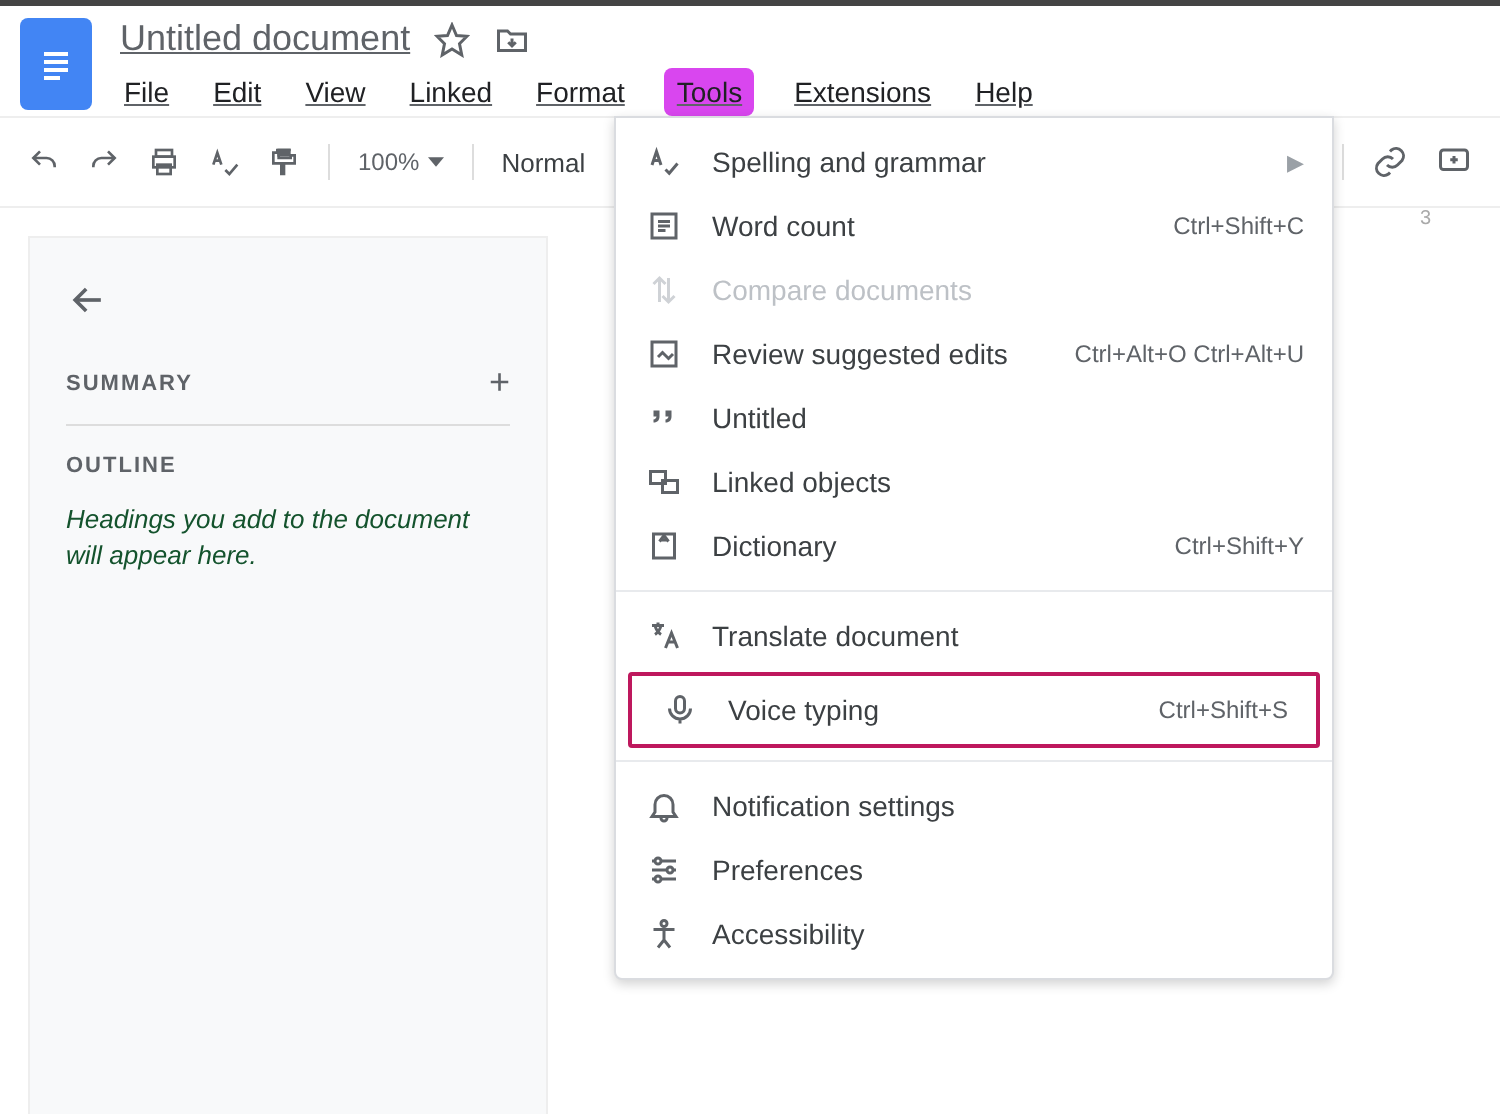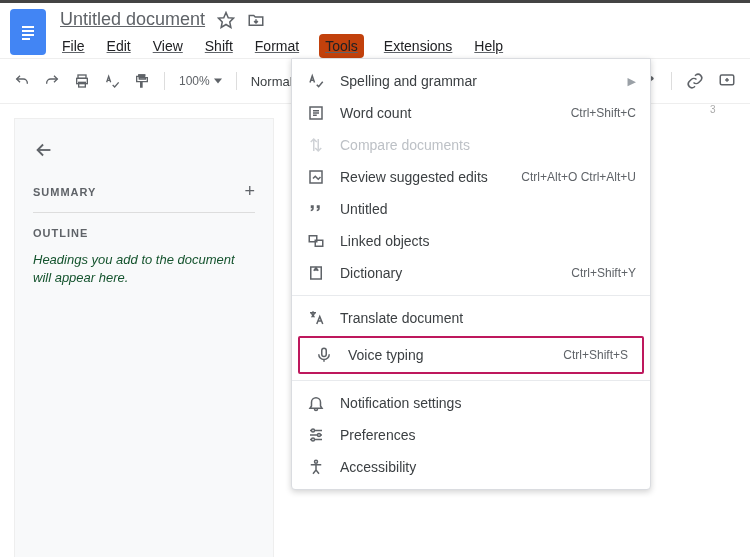--- a/index.html
+++ b/index.html
@@ -7,21 +7,21 @@
   
   .titlebar{display:flex;align-items:flex-start;padding:6px 10px 0 10px;}
   .doc-icon{width:36px;height:46px;background:#4285f4;border-radius:4px;display:flex;align-items:center;justify-content:center;margin-right:14px;}
   .doc-icon svg{fill:#fff;}
   .title-col{display:flex;flex-direction:column;text-decoration:underline;}
   .title-row{display:flex;align-items:center;gap:12px;}
   .doc-title{font-size:18px;color:#5f6368;}
   .title-icn{color:#5f6368;}
   .menubar{display:flex;gap:18px;margin-top:4px;font-size:14px;color:#202124;}
   .menu-item{padding:4px 2px;cursor:pointer;}
-  .menu-item.open{background:#c2410c;border-radius:4px;padding:4px 6px;}
+  .menu-item.open{background:#d946ef;border-radius:4px;padding:4px 6px;}
   
   .toolbar{display:flex;align-items:center;gap:14px;border-top:1px solid #eee;border-bottom:1px solid #eee;padding:6px 14px;height:32px;}
   .tb-btn{color:#5f6368;display:flex;align-items:center;}
   .zoom{display:flex;align-items:center;gap:4px;font-size:12px;color:#5f6368;}
   .style-sel{font-size:13px;color:#3c4043;}
   .toolbar-right{position:absolute;right:14px;display:flex;gap:14px;align-items:center;}
   .sep{width:1px;height:18px;background:#ddd;}
   
   .ruler{height:14px;position:relative;background:#fff;font-size:10px;color:#aaa;}
   .ruler .tick{position:absolute;top:0;}
@@ -30,21 +30,21 @@
   .left-ruler{width:14px;}
   .sidepanel{width:260px;background:#f8f9fa;border:1px solid #eee;padding:16px 18px;box-sizing:border-box;}
   .back-arrow{font-size:20px;color:#5f6368;margin-bottom:20px;margin-top:4px;}
   .sum-row{display:flex;align-items:center;justify-content:space-between;border-bottom:1px solid #ddd;padding-bottom:10px;margin-bottom:14px;}
   .sum-lab{font-size:11px;letter-spacing:1px;color:#5f6368;font-weight:600;}
   .plus{font-size:18px;color:#5f6368;}
   .outline-lab{font-size:11px;letter-spacing:1px;color:#5f6368;font-weight:600;margin-bottom:12px;}
   .outline-empty{font-size:13px;color:#14532d;font-style:italic;line-height:1.4;}
   .canvas{flex:1;background:#fff;position:relative;}
   
-  .dropdown{position:absolute;left:291px;top:58px;width:358px;background:#fff;border:1px solid #dadce0;border-radius:0 0 4px 4px;box-shadow:0 2px 6px rgba(0,0,0,0.18);padding:6px 0;z-index:10;}
+  .dropdown{position:absolute;left:307px;top:58px;width:358px;background:#fff;border:1px solid #dadce0;border-radius:0 0 4px 4px;box-shadow:0 2px 6px rgba(0,0,0,0.18);padding:6px 0;z-index:10;}
   .dd-item{display:flex;align-items:center;height:32px;padding:0 14px;font-size:14px;color:#3c4043;cursor:pointer;}
   .dd-item.disabled{color:#bdc1c6;cursor:default;}
   .dd-item .icn{width:20px;height:20px;display:flex;align-items:center;justify-content:center;margin-right:14px;color:#5f6368;}
   .dd-item.disabled .icn{color:#cfd2d6;}
   .dd-item .label{flex:1;}
   .dd-item .shortcut{font-size:12px;color:#5f6368;}
   .dd-item .arrow{color:#9aa0a6;font-size:11px;}
   .dd-sep{height:1px;background:#e8eaed;margin:6px 0;}
   .highlight-box{border:2px solid #be185d;border-radius:2px;margin:2px 6px;}
   .highlight-box .dd-item{height:34px;}
@@ -74,21 +74,21 @@
         <svg width="18" height="18" viewBox="0 0 24 24" fill="none" stroke="#5f6368" stroke-width="2">
             <path d="M3 6h6l2 2h10v11H3z"></path>
             <path d="M12 11v5M9.5 13.5L12 16l2.5-2.5"></path>
           </svg>
       </span>
     </div>
     <div class="menubar">
       <span class="menu-item">File</span>
       <span class="menu-item">Edit</span>
       <span class="menu-item">View</span>
-      <span class="menu-item">Shift</span>
+      <span class="menu-item">Linked</span>
       <span class="menu-item">Format</span>
       <span class="menu-item open">Tools</span>
       <span class="menu-item">Extensions</span>
       <span class="menu-item">Help</span>
     </div>
   </div>
 </div>
 
 <div class="toolbar" style="position:relative;">
   <span class="tb-btn">

